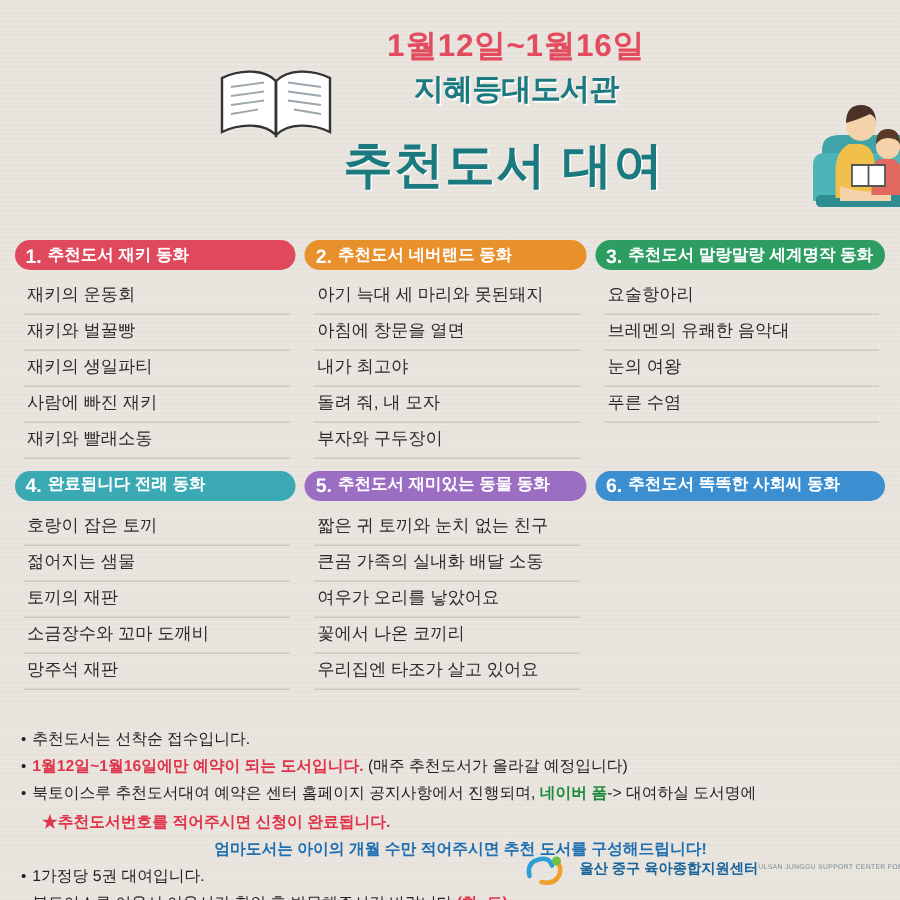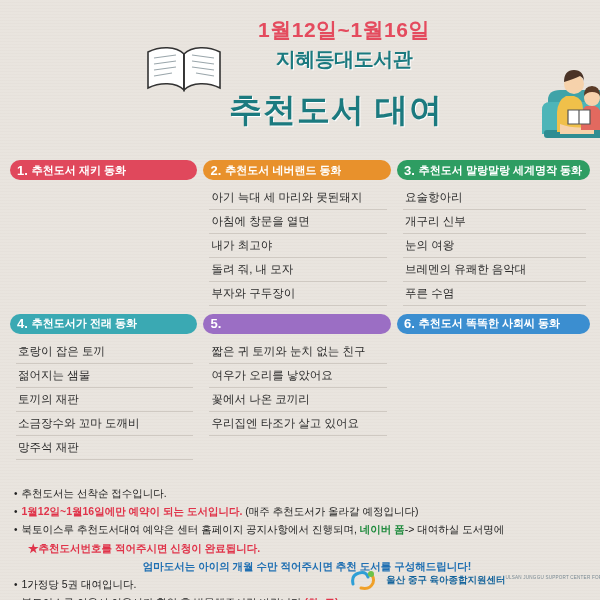--- a/index.html
+++ b/index.html
@@ -229,20 +229,27 @@
     </div>
   </div>
 
   <div class="grid">
 
     <div class="card">
       <div class="card-head" style="background:#e0485c">
         <span class="card-num">1.</span>
         <span class="card-title">추천도서 재키 동화</span>
       </div>
+      <div class="card-body">
+        <div class="book-line">재키의 운동회</div>
+        <div class="book-line">재키와 벌꿀빵</div>
+        <div class="book-line">재키의 생일파티</div>
+        <div class="book-line">사람에 빠진 재키</div>
+        <div class="book-line">재키와 빨래소동</div>
+      </div>
     </div>
 
     <div class="card">
       <div class="card-head" style="background:#e8912c">
         <span class="card-num">2.</span>
         <span class="card-title">추천도서 네버랜드 동화</span>
       </div>
       <div class="card-body">
         <div class="book-line">아기 늑대 세 마리와 못된돼지</div>
         <div class="book-line">아침에 창문을 열면</div>
@@ -252,47 +259,48 @@
       </div>
     </div>
 
     <div class="card">
       <div class="card-head" style="background:#2e9d62">
         <span class="card-num">3.</span>
         <span class="card-title">추천도서 말랑말랑 세계명작 동화</span>
       </div>
       <div class="card-body">
         <div class="book-line">요술항아리</div>
-        <div class="book-line">개구리 신부</div>
+        <div class="book-line">브레멘의 유쾌한 음악대</div>
         <div class="book-line">눈의 여왕</div>
-        <div class="book-line">브레멘의 유쾌한 음악대</div>
         <div class="book-line">푸른 수염</div>
       </div>
     </div>
 
     <div class="card">
       <div class="card-head" style="background:#3aa9b3">
         <span class="card-num">4.</span>
-        <span class="card-title">추천도서가 전래 동화</span>
+        <span class="card-title">완료됩니다 전래 동화</span>
       </div>
       <div class="card-body">
         <div class="book-line">호랑이 잡은 토끼</div>
         <div class="book-line">젊어지는 샘물</div>
         <div class="book-line">토끼의 재판</div>
         <div class="book-line">소금장수와 꼬마 도깨비</div>
         <div class="book-line">망주석 재판</div>
       </div>
     </div>
 
     <div class="card">
       <div class="card-head" style="background:#9b6ec4">
         <span class="card-num">5.</span>
+        <span class="card-title">추천도서 재미있는 동물 동화</span>
       </div>
       <div class="card-body">
         <div class="book-line">짧은 귀 토끼와 눈치 없는 친구</div>
+        <div class="book-line">큰곰 가족의 실내화 배달 소동</div>
         <div class="book-line">여우가 오리를 낳았어요</div>
         <div class="book-line">꽃에서 나온 코끼리</div>
         <div class="book-line">우리집엔 타조가 살고 있어요</div>
       </div>
     </div>
 
     <div class="card">
       <div class="card-head" style="background:#3b8ed0">
         <span class="card-num">6.</span>
         <span class="card-title">추천도서 똑똑한 사회씨 동화</span>

